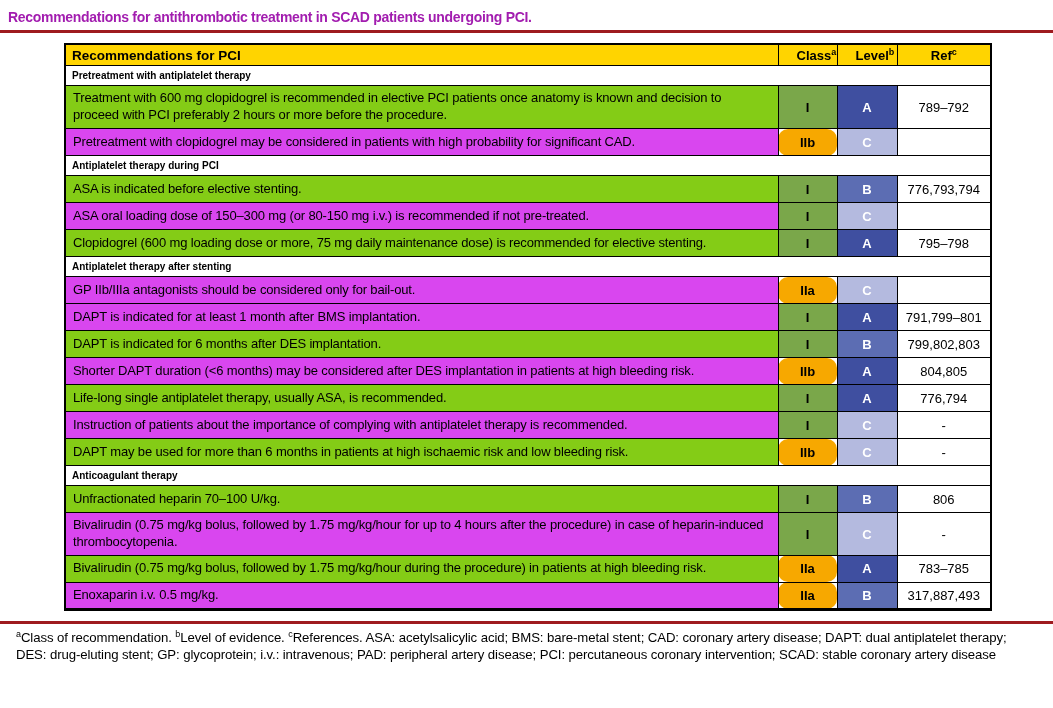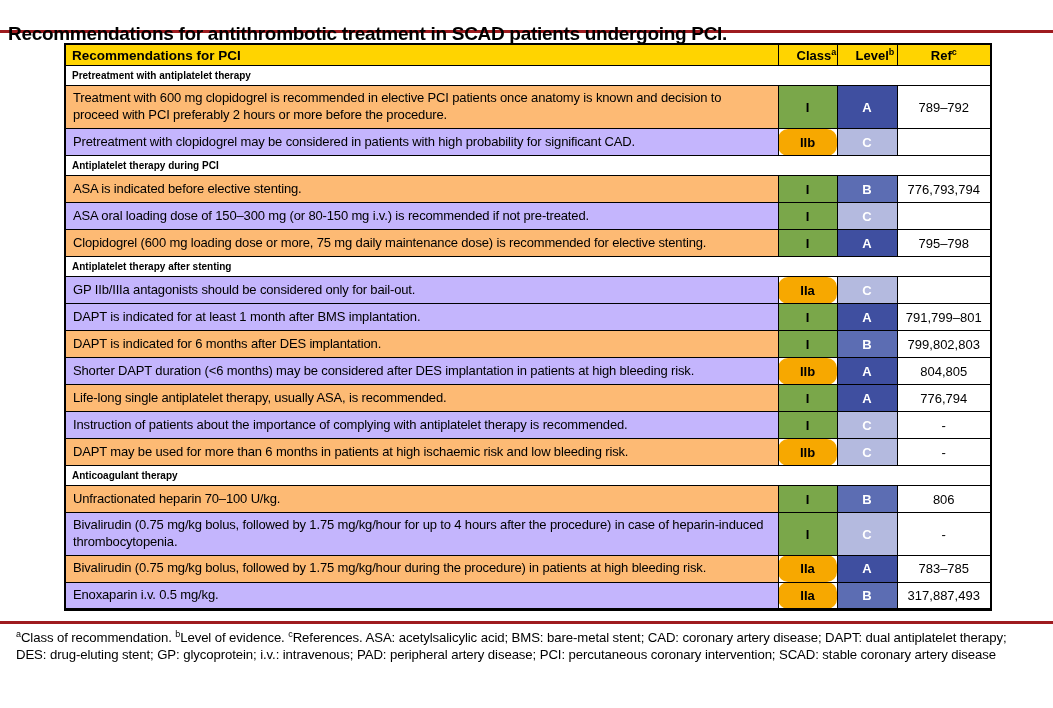--- a/index.html
+++ b/index.html
@@ -3,25 +3,25 @@
 <meta charset="utf-8">
 <style>
   * { box-sizing: border-box; margin: 0; padding: 0; }
   html, body {
     width: 1053px; height: 708px;
     background: #ffffff;
     font-family: "Liberation Sans", sans-serif;
     overflow: hidden;
   }
   .page-title {
-    font-size: 19px;
+    font-size: 14px;
     font-weight: 800;
     letter-spacing: -0.3px;
-    color: #000000;
-    padding: 23px 8px 0 8px;
+    color: #a21caf;
+    padding: 9px 8px 0 8px;
     height: 27px;
   }
   .rule-red {
     width: 1053px; height: 3px;
     background: #9E1B1F;
     border: none;
   }
   .rule-top { margin-top: 3px; }
   .table-wrap { margin: 10px 63px 0 64px; }
   table.rec-table {
@@ -59,23 +59,23 @@
     font-weight: bold;
     font-size: 10px;
     padding: 2px 6px;
     height: 20px;
   }
   td.rec-text {
     padding: 4px 7px;
     line-height: 1.3;
     letter-spacing: -0.15px;
     height: 27px;
-    background: #c4b5fd;
-  }
-  tr.cream td.rec-text { background: #fdba74; margin-left: 31px; }
+    background: #d946ef;
+  }
+  tr.cream td.rec-text { background: #84cc16; margin-left: 31px; }
   td.cls {
     text-align: center;
     font-weight: bold;
     vertical-align: middle;
   }
   td.cls.green  { background: #7AA74A; color: #000; }
   td.cls.orange { background: #F7A800; color: #000; border-radius: 10px; }
   td.lvl {
     text-align: center;
     font-weight: bold;

